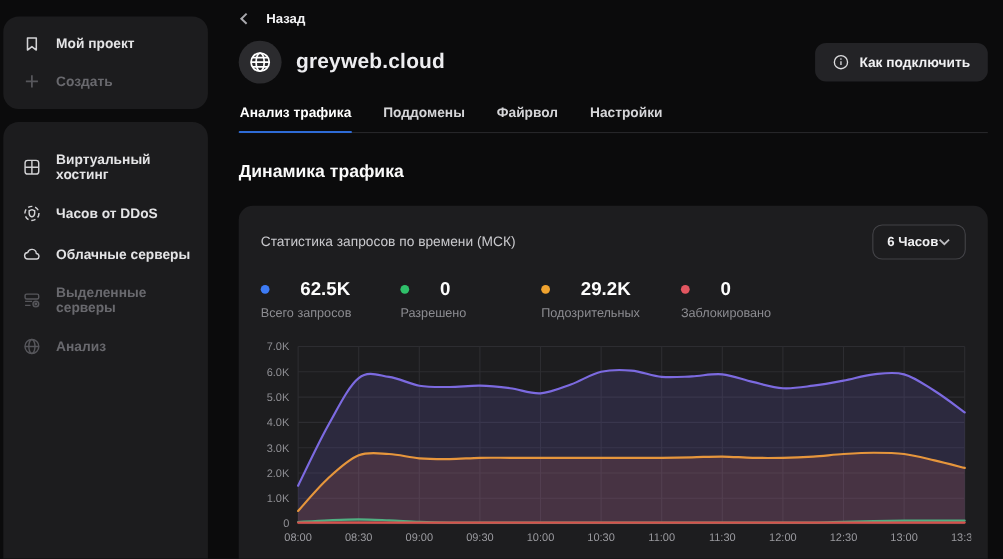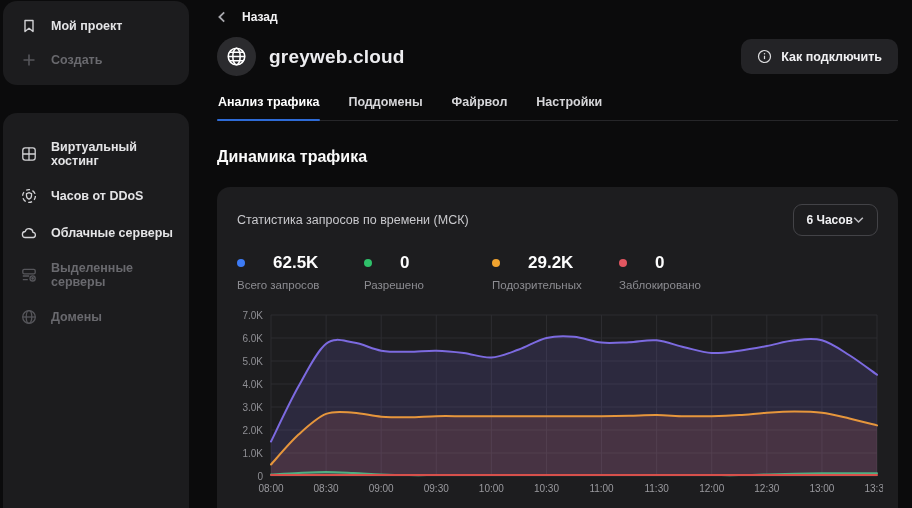--- a/index.html
+++ b/index.html
@@ -4,21 +4,21 @@
 <style>
   * { box-sizing: border-box; }
   html,body { margin:0; padding:0; }
   body {
     width:912px; height:508px; overflow:hidden;
     background:#0b0b0c; color:#ededf0;
     font-family:"Liberation Sans", sans-serif;
     display:flex;
   }
   
-  .sidebar { width:195px; flex:none; height:100%; display:flex; flex-direction:column; gap:28px; padding:1px 6px 0 3px; }
+  .sidebar { width:195px; flex:none; height:100%; display:flex; flex-direction:column; gap:12px; padding:15px 6px 0 3px; }
   .side-card { background:#1c1c1e; border-radius:14px; padding:8px 0; }
   .side-card.nav-card { flex:1; padding-top:16px; border-bottom-left-radius:0; border-bottom-right-radius:0; }
   .side-item { display:flex; align-items:center; gap:13px; padding:8px 14px 8px 17px; font-size:12.5px; font-weight:600; color:#e4e4e6; cursor:pointer; }
   .side-item .icon { width:18px; height:18px; flex:none; color:#d2d2d5; display:flex; align-items:center; justify-content:center; }
   .side-item.disabled { color:#69696e; }
   .side-item.disabled .icon { color:#56565b; }
   .nav-card .side-item { margin:3px 0; }
 
   
   main { flex:1; padding:10px 14px 0 22px; position:relative; min-width:0; }
@@ -115,21 +115,21 @@
       <span>Выделенные серверы</span>
     </div>
     <div class="side-item disabled">
       <span class="icon">
         <svg width="16" height="16" viewBox="0 0 16 16" fill="none" stroke="currentColor" stroke-width="1.3">
             <circle cx="8" cy="8" r="6.3"></circle>
             <ellipse cx="8" cy="8" rx="2.8" ry="6.3"></ellipse>
             <path d="M1.7 8h12.6"></path>
           </svg>
       </span>
-      <span>Домены</span>
+      <span>Анализ</span>
     </div>
   </div>
 </aside>
 
 <main>
   <div class="back-row">
     <span class="icon">
       <svg width="10" height="12" viewBox="0 0 10 12" fill="none" stroke="currentColor" stroke-width="1.8">
           <path d="M7.2 1.4L2.4 6l4.8 4.6"></path>
         </svg>

